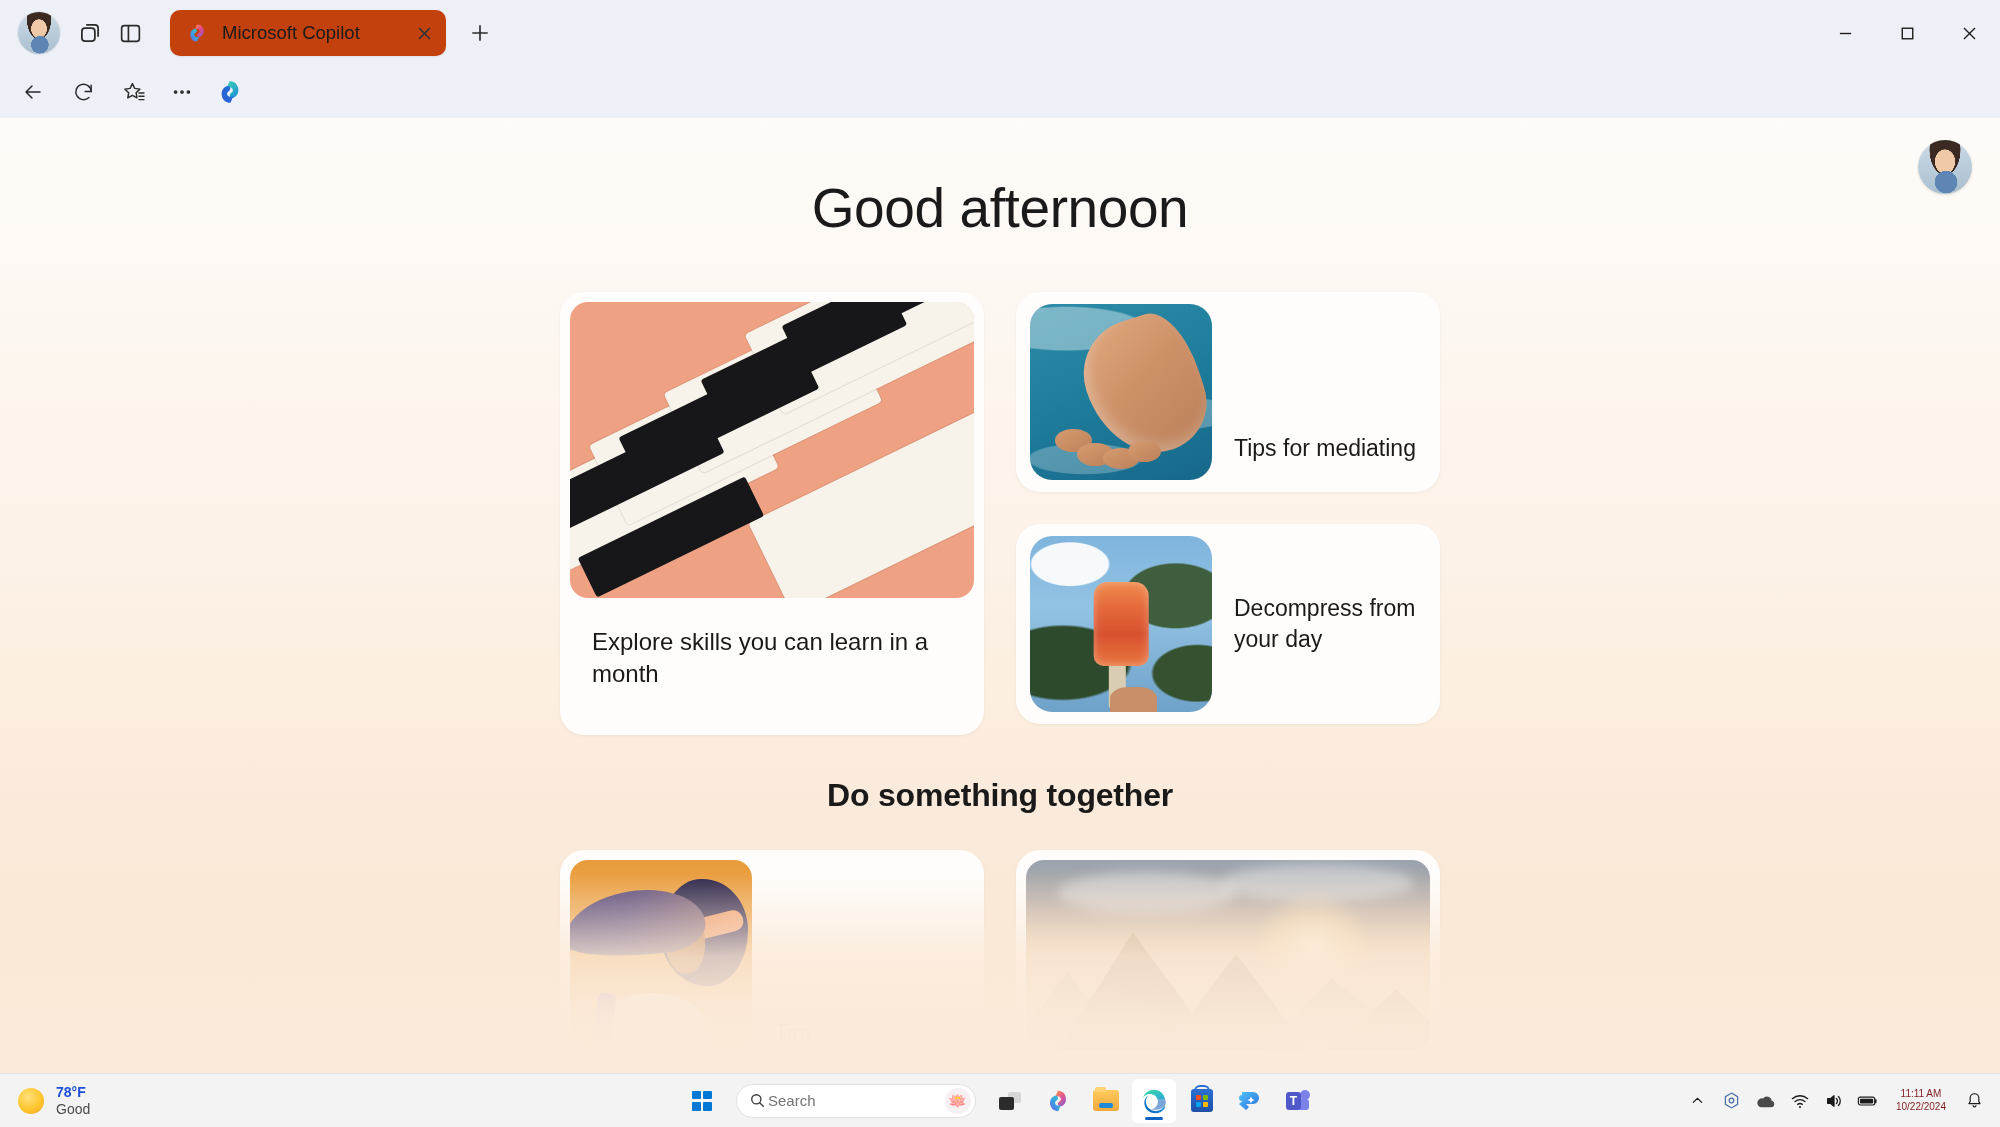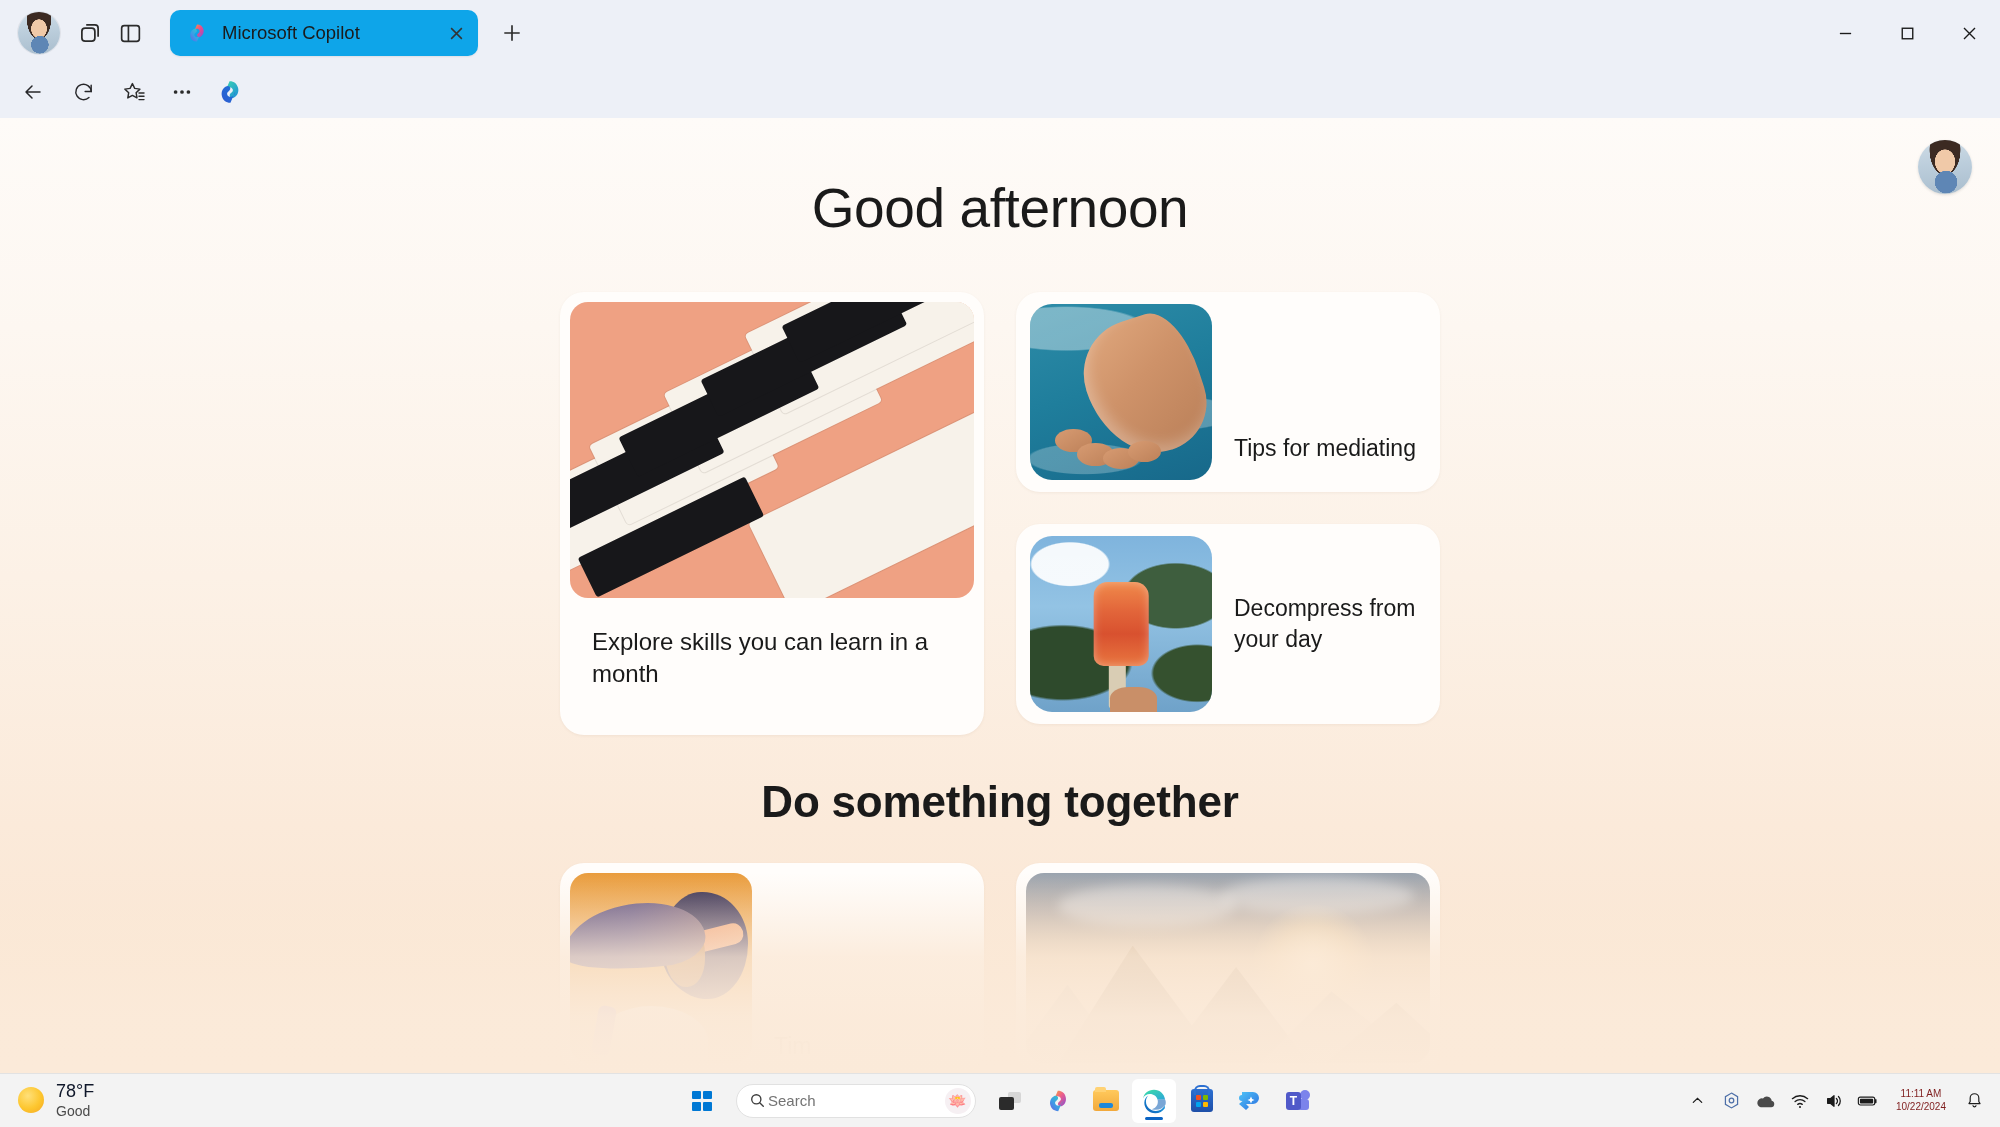--- a/index.html
+++ b/index.html
@@ -41,22 +41,22 @@
       radial-gradient(ellipse at 50% 18%, #3C2A22 0 40%, transparent 41%),
       linear-gradient(175deg, #CFDCE6 0%, #BCCEDC 45%, #A9BDCD 100%);
   }
   .icon-btn {
     width: 40px; height: 40px;
     display: flex; align-items: center; justify-content: center;
     border-radius: 6px; flex: 0 0 auto;
     color: #2B2B2B;
   }
   .tab {
-    height: 46px; width: 308px;
-    background: #0ea5e9;
+    height: 46px; width: 276px;
+    background: #c2410c;
     border-radius: 10px 10px 10px 10px;
     display: flex; align-items: center;
     padding: 0 8px 0 16px;
     margin-left: 20px;
     box-shadow: 0 1px 2px rgba(0,0,0,.07);
     flex: 0 0 auto;
   }
   .tab-favicon { width: 22px; height: 22px; flex: 0 0 auto; margin-right: 14px; }
   .tab-title {
     flex: 1 1 auto;
@@ -128,21 +128,21 @@
     position: absolute; left: 0; top: 0; right: 0; bottom: 0;
     display: flex; flex-direction: column; align-items: center;
     padding-top: 58px;
   }
   .greeting {
     font-size: 55px; font-weight: 400; color: #1A1A1A;
     letter-spacing: -0.4px;
     margin-bottom: 52px;
   }
   .section-title {
-    font-size: 44px; font-weight: 600; color: #1A1A1A;
+    font-size: 32px; font-weight: 600; color: #1A1A1A;
     letter-spacing: -0.2px;
     margin: 42px 0 36px 0;
   }
   .card-grid {
     width: 880px;
     display: flex; gap: 32px;
     align-items: flex-start;
   }
   .col-left  { width: 424px; flex: 0 0 424px; }
   .col-right { width: 424px; flex: 0 0 424px; display: flex; flex-direction: column; gap: 32px; }
@@ -303,21 +303,21 @@
     border-top: 1px solid #E2E2E2;
     display: flex; align-items: center;
   }
   .tb-weather { display: flex; align-items: center; padding-left: 18px; width: 300px; flex: 0 0 300px; }
   .tb-sun {
     width: 26px; height: 26px; border-radius: 50%;
     background: radial-gradient(circle at 38% 34%, #FFE07A 0%, #FDC62E 55%, #F5A623 100%);
     margin-right: 12px; flex: 0 0 auto;
   }
   .tb-wtext { line-height: 1.2; }
-  .tb-wtemp { font-size: 18px; color: #0f172a; }
+  .tb-wtemp { font-size: 14px; color: #1d4ed8; font-weight: bold; }
   .tb-wcond { font-size: 14px; color: #4A4A4A; }
 
   .tb-center {
     position: absolute; left: 50%; transform: translateX(-50%);
     display: flex; align-items: center; gap: 4px;
   }
   .tb-icon {
     width: 44px; height: 44px; border-radius: 6px;
     display: flex; align-items: center; justify-content: center;
     position: relative; flex: 0 0 auto;

